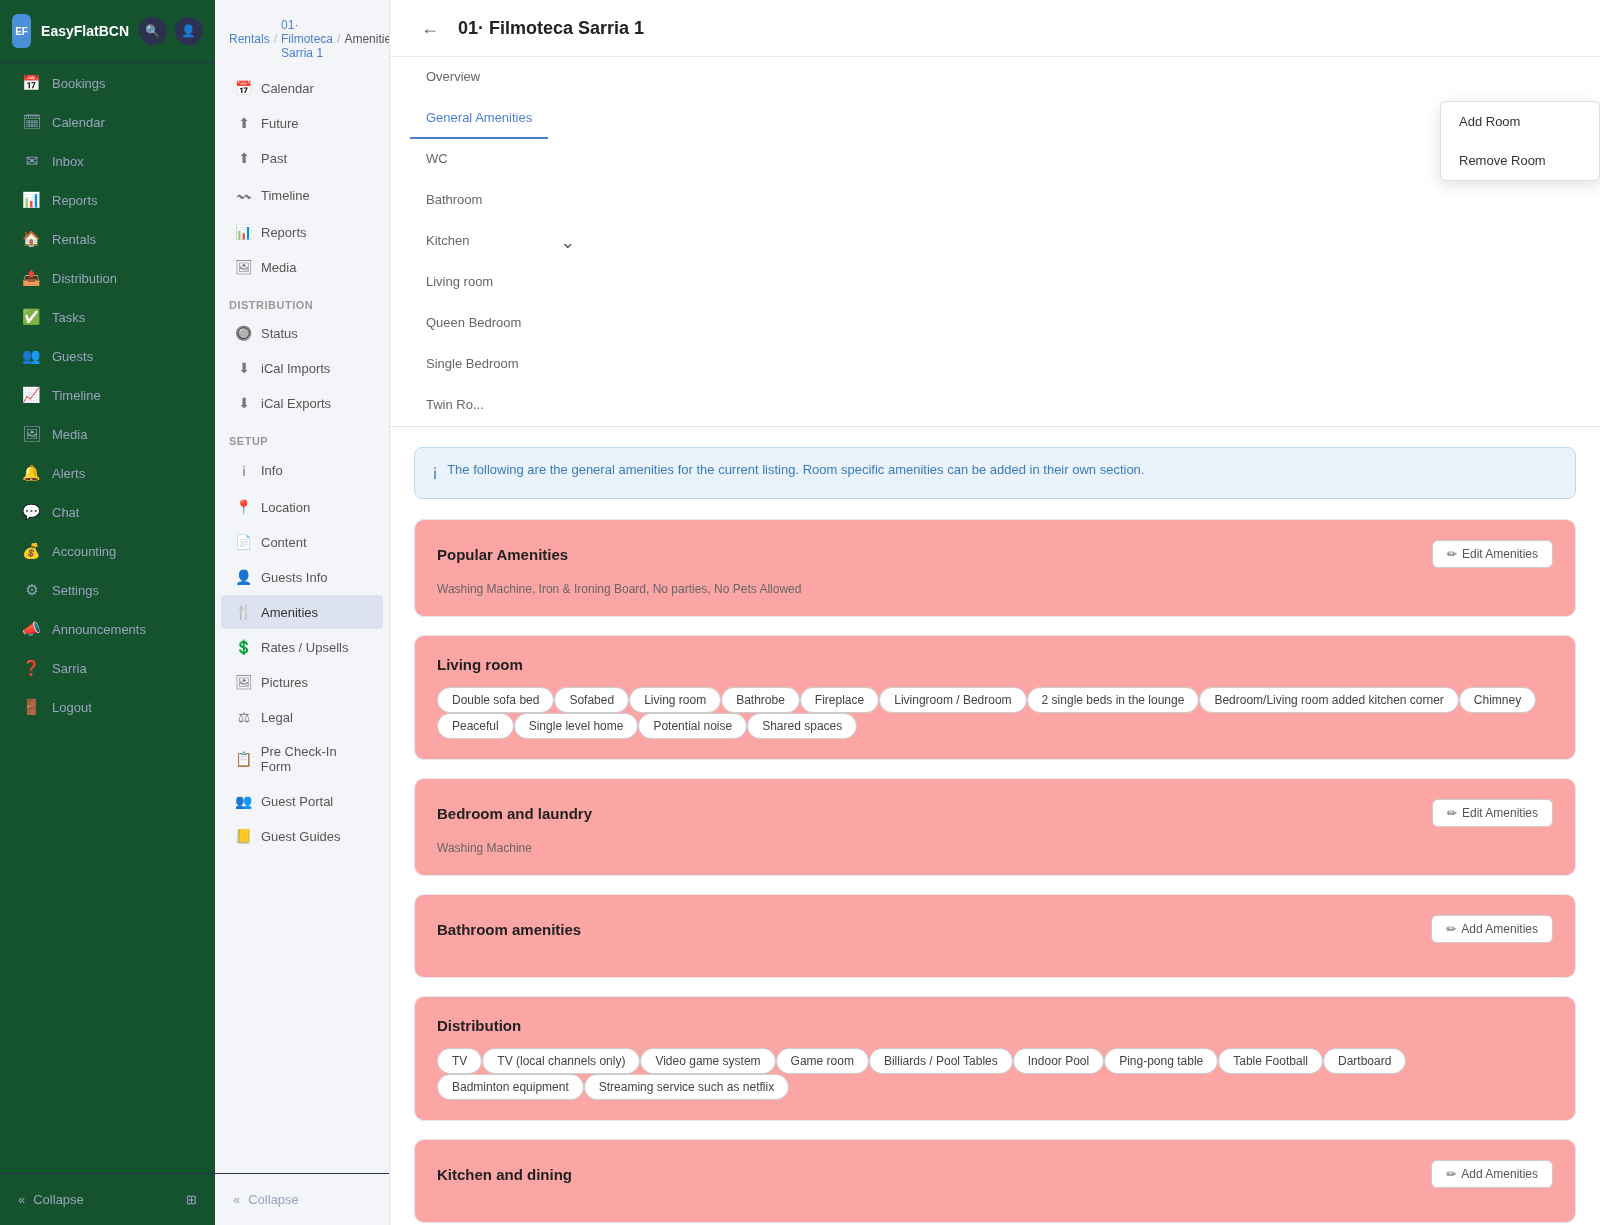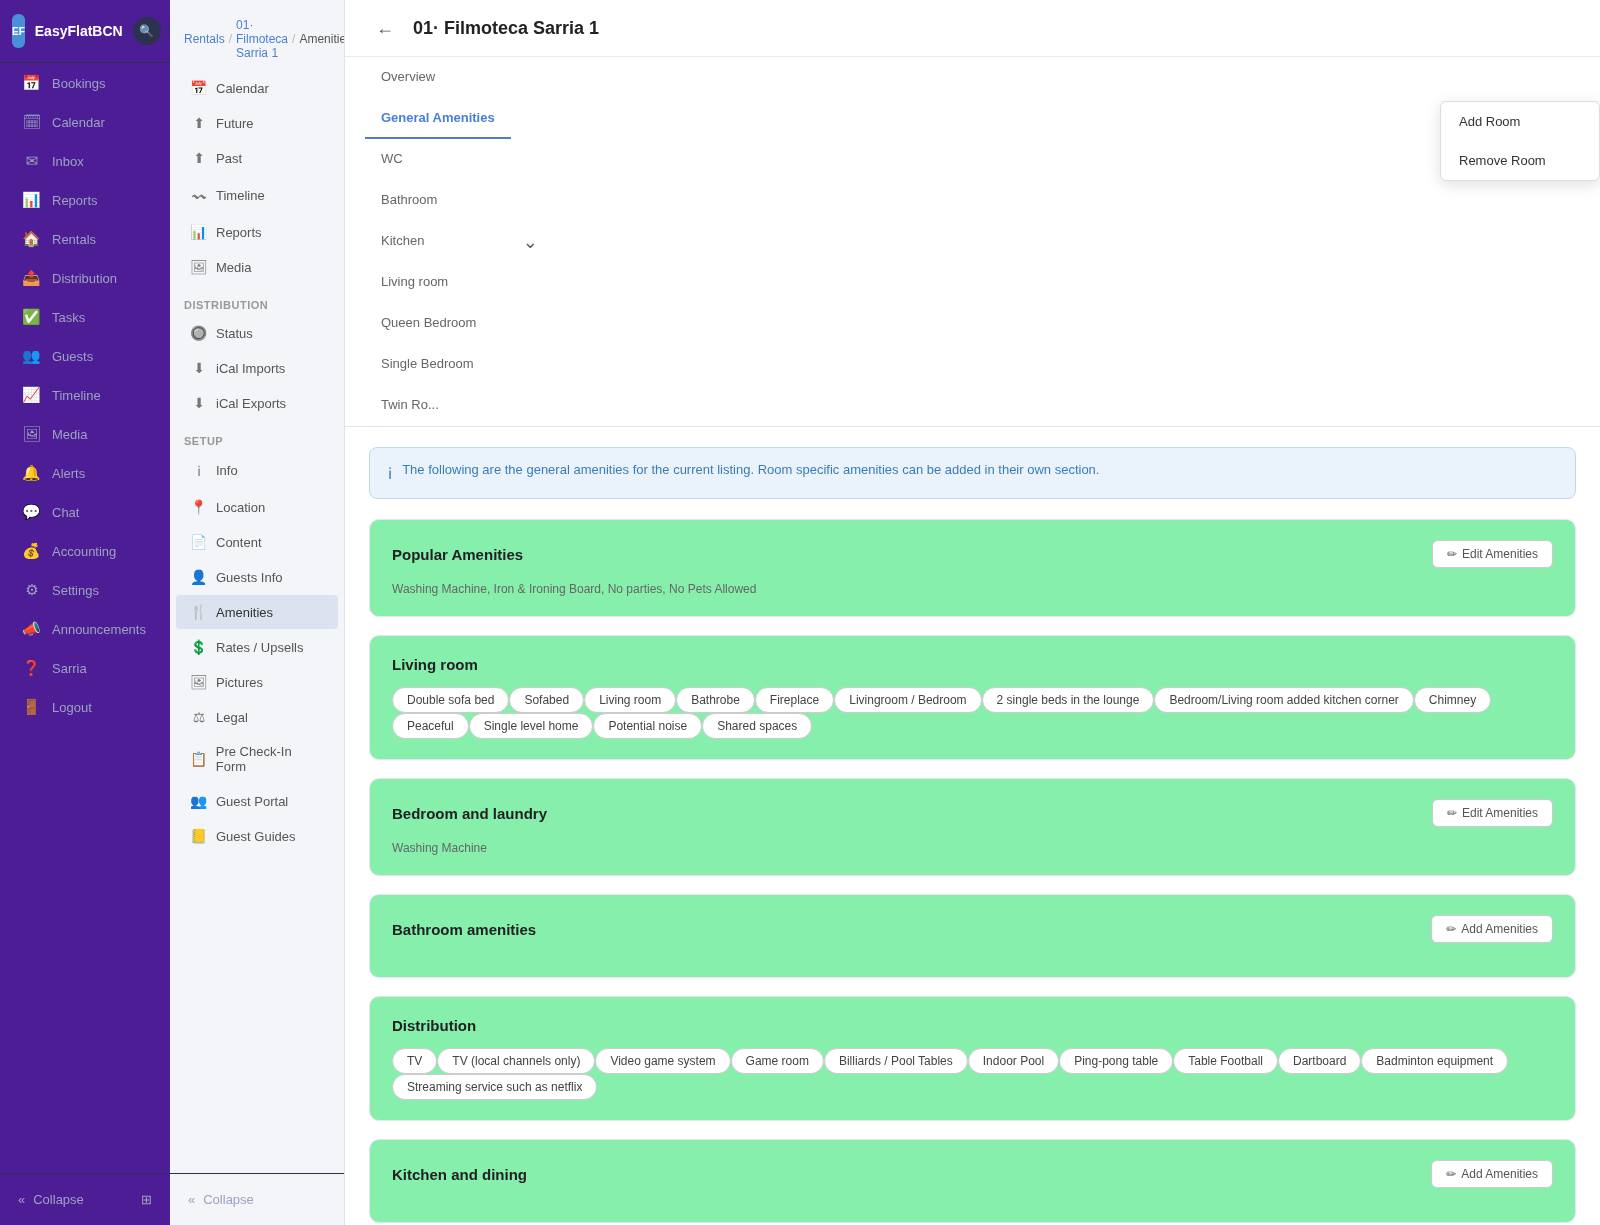--- a/index.html
+++ b/index.html
@@ -1,21 +1,21 @@
 <!DOCTYPE html>
 <html><head>
   <meta charset="utf-8">
   <style>
     * { box-sizing: border-box; margin: 0; padding: 0; }
     body { font-family: -apple-system, BlinkMacSystemFont, 'Segoe UI', sans-serif; font-size: 14px; color: #333; display: flex; height: 100vh; overflow: hidden; }
 
     
     .sidebar {
-      width: 170px;
-      background: #4c1d95;
+      width: 215px;
+      background: #14532d;
       color: #c8cde4;
       display: flex;
       flex-direction: column;
       flex-shrink: 0;
       height: 100vh;
       overflow-y: auto;
     }
     .sidebar-header {
       display: flex;
       align-items: center;
@@ -144,21 +144,21 @@
       padding: 12px 16px;
       cursor: pointer;
       font-size: 13px;
       color: #666;
       white-space: nowrap;
       border-bottom: 2px solid transparent;
     }
     .tab.active {
       color: #4a7fd4;
       border-bottom: 2px solid #4a7fd4;
-      font-weight: 700;
+      font-weight: 400;
       text-align: right;
     }
     .tab-overflow-btn {
       margin-left: 4px;
       padding: 8px;
       cursor: pointer;
       color: #555;
       font-size: 18px;
       display: flex; align-items: center;
     }
@@ -199,21 +199,21 @@
       color: #3a7cb8;
     }
     .info-banner-icon { font-size: 16px; flex-shrink: 0; }
 
     
     .section-card {
       border: 1px solid #e4e6ec;
       border-radius: 10px;
       padding: 20px 22px;
       margin-bottom: 18px;
-      background: #86efac;
+      background: #fca5a5;
     }
     .section-card-header {
       display: flex; align-items: center; justify-content: space-between;
       margin-bottom: 14px;
     }
     .section-card-title {
       font-size: 15px; font-weight: 600; color: #222;
     }
     .section-card-subtitle {
       font-size: 12px; color: #666; margin-top: 2px;

